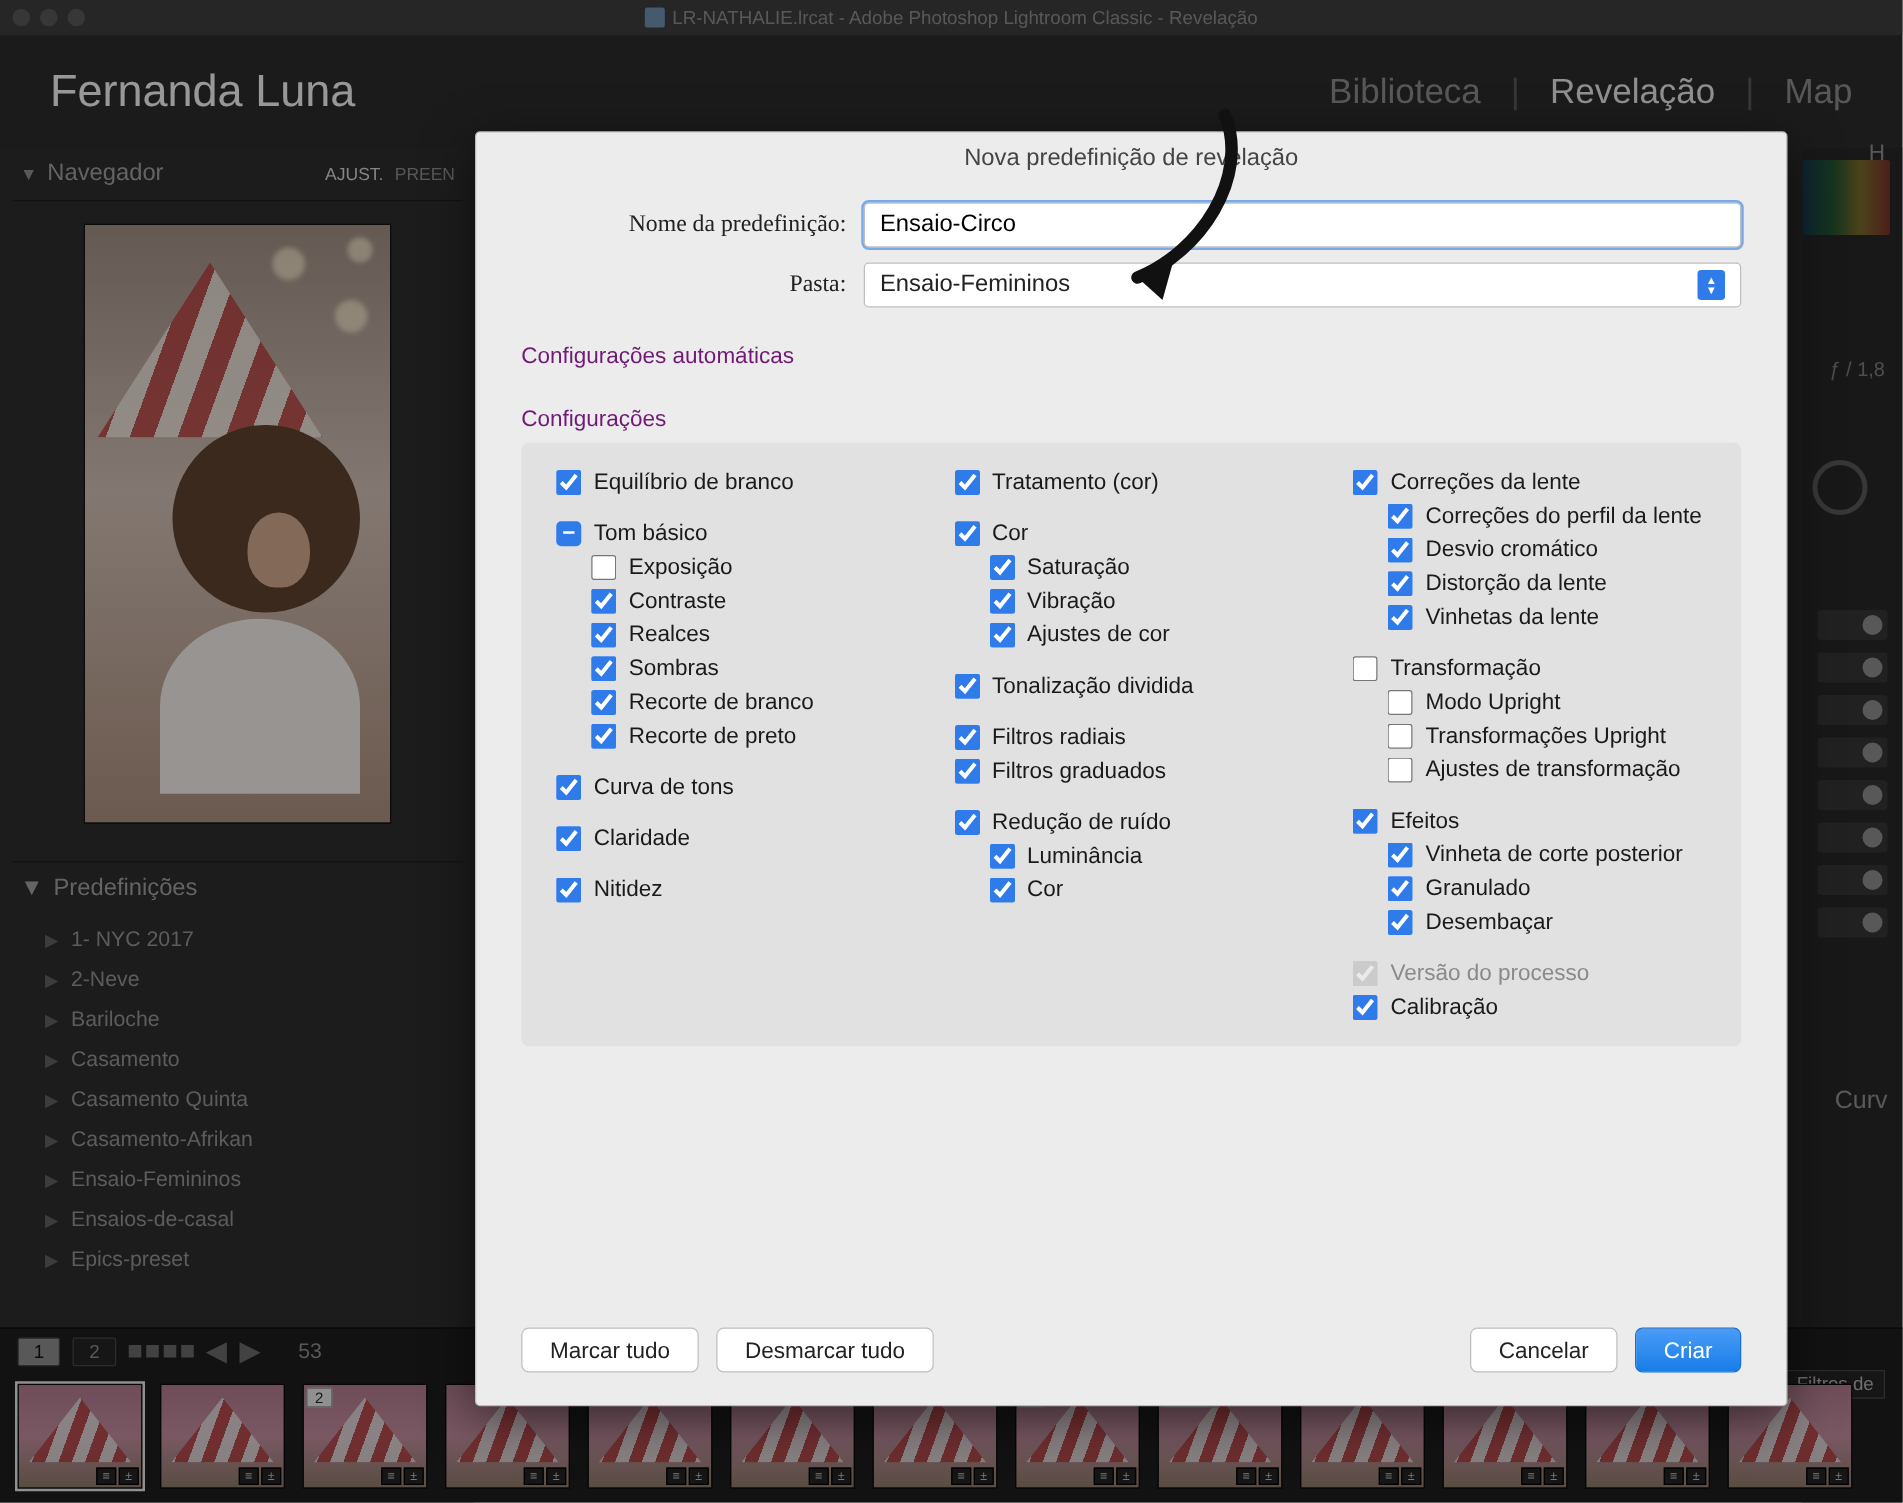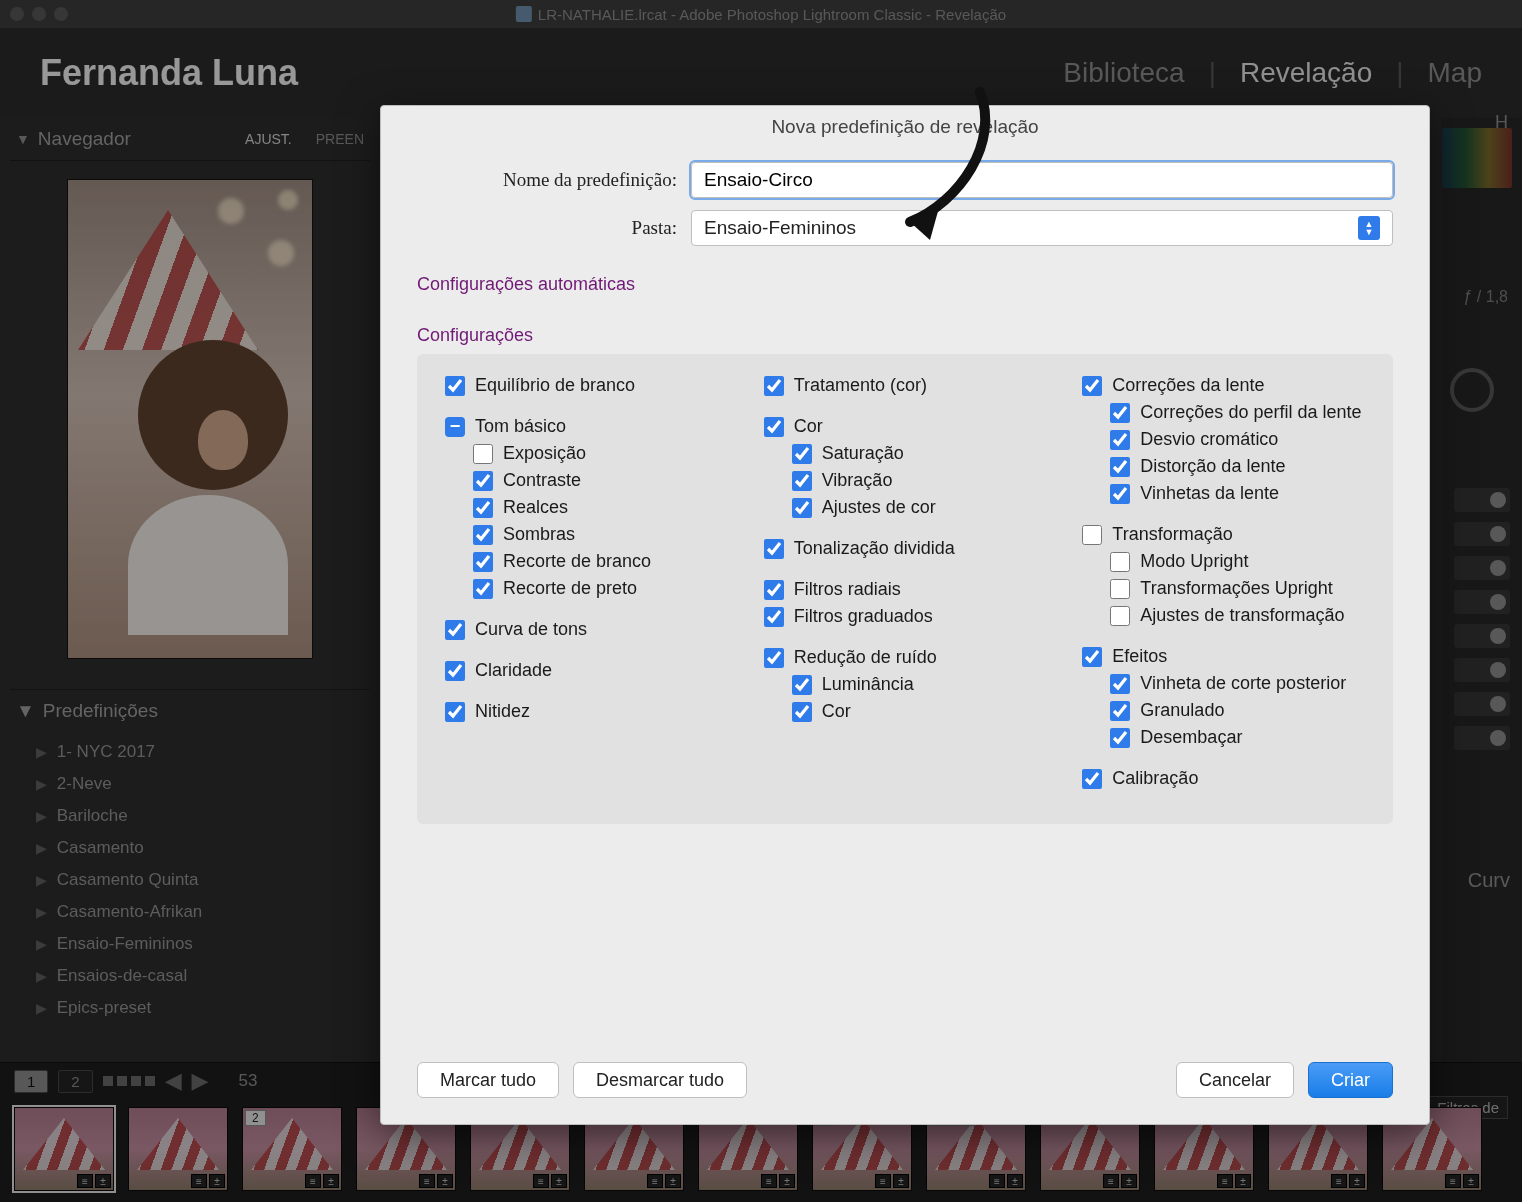--- a/index.html
+++ b/index.html
@@ -8,31 +8,31 @@
   
   .bg-dim { position:absolute; inset:0; background:rgba(0,0,0,0.35); z-index:5; pointer-events:none;}
 
   .titlebar { height: 28px; background: #3b3b3b; display:flex; align-items:center; padding:0 10px; color:#888; font-size:15px; position:relative;}
   .traffic { display:flex; gap:8px; }
   .tl { width:14px; height:14px; border-radius:50%; background:#555;}
   .titlebar-title { position:absolute; left:50%; transform:translateX(-50%); display:flex; align-items:center; gap:6px;}
   .app-icon { width:16px;height:16px;background:#6a8aa8;border-radius:2px;}
 
   .topband { height:90px; display:flex; align-items:center; padding:0 40px; color:#ddd; justify-content:space-between;}
-  .brand { font-size:36px; font-weight:700; color:#eaeaea;}
+  .brand { font-size:36px; font-weight:400; color:#eaeaea;}
   .modules { display:flex; gap:24px; font-size:28px; color:#888; align-items:center;}
   .modules .sep{color:#555;}
   .modules .active{color:#ddd;}
 
   .workarea { position:absolute; top:118px; left:0; right:0; bottom:0; display:flex; }
   .leftpanel { width:380px; background:#2b2b2b; color:#aaa; padding:0 10px; position:relative;}
   .panel-head { display:flex; justify-content:space-between; align-items:center; padding:10px 6px; border-bottom:1px solid #1e1e1e;}
   .panel-title { font-size:19px; color:#9a9a9a; display:flex; align-items:center; gap:8px;}
   .panel-title .tri { font-size:14px; color:#888;}
-  .panel-sub { font-size:14px; color:#888; display:flex; gap:24px;}
+  .panel-sub { font-size:14px; color:#888; display:flex; gap:9px;}
   .panel-sub .act{color:#ccc;}
   .nav-img { margin:18px auto 0; width:246px; height:480px; position:relative; background:linear-gradient(180deg,#9b8a7f 0%, #c9b8ae 45%, #a68b7a 100%); border:1px solid #111;}
   .tent { position:absolute; top:30px; left:10px; width:180px;height:140px; background:repeating-linear-gradient(110deg,#b03a3a 0 18px,#e8e0d8 18px 36px); clip-path: polygon(0 100%,50% 0,100% 100%); opacity:.8;}
   .bokeh { position:absolute; width:26px;height:26px;border-radius:50%; background:rgba(255,240,210,.6); filter:blur(2px);}
   .b1{top:18px;left:150px;} .b2{top:60px;left:200px;} .b3{top:10px;left:210px;width:20px;height:20px;}
   .person { position:absolute; top:160px; left:60px; width:160px; height:300px;}
   .hair { width:150px;height:150px;border-radius:50%; background:#5a3f2b; position:absolute; top:0; left:10px;}
   .face { width:50px;height:60px;border-radius:50% 50% 45% 45%; background:#c9a186; position:absolute; top:70px; left:70px;}
   .shoulder { width:160px;height:140px;border-radius:50% 50% 0 0; background:#e9e4df; position:absolute; top:155px; left:0;}
 
@@ -517,20 +517,24 @@
             <label class="chk">
               <input type="checkbox" checked="" style="">
               <span>Granulado</span>
             </label>
             <label class="chk">
               <input type="checkbox" checked="" style="">
               <span>Desembaçar</span>
             </label>
           </div>
         <div style="height:14px"></div>
+        <label class="chk disabled">
+            <input type="checkbox" checked="" disabled="" style="">
+            <span>Versão do processo</span>
+          </label>
         <label class="chk">
             <input type="checkbox" checked="" style="">
             <span>Calibração</span>
           </label>
       </div>
     </div>
   </div>
 
   <div class="modal-footer">
     <div class="btngroup">

